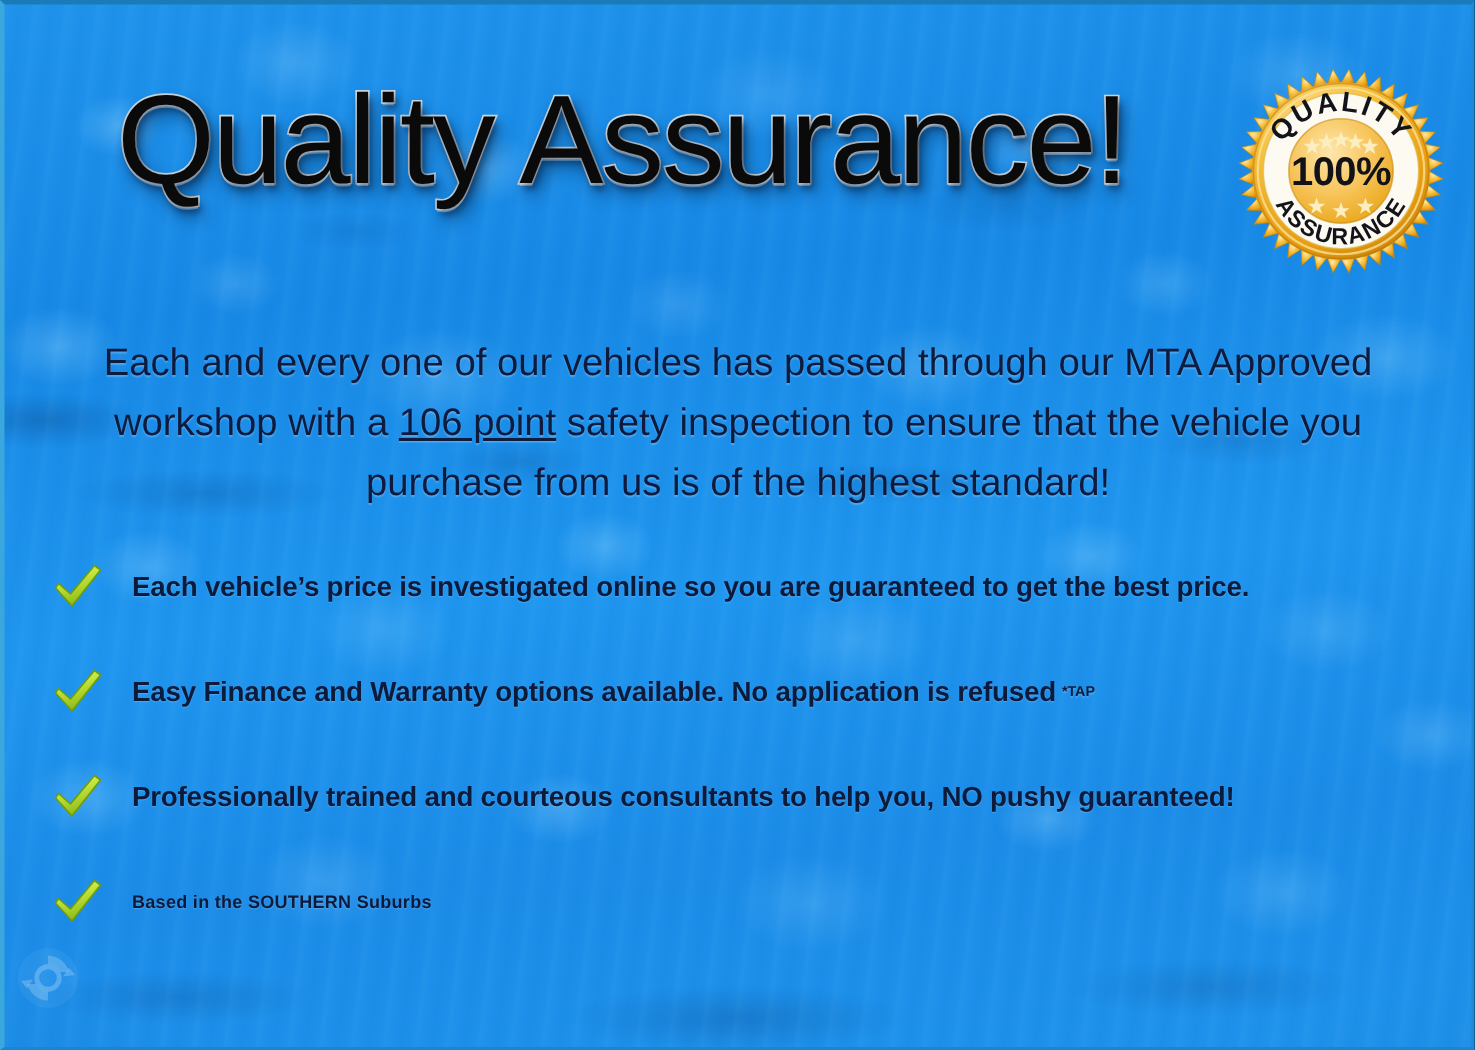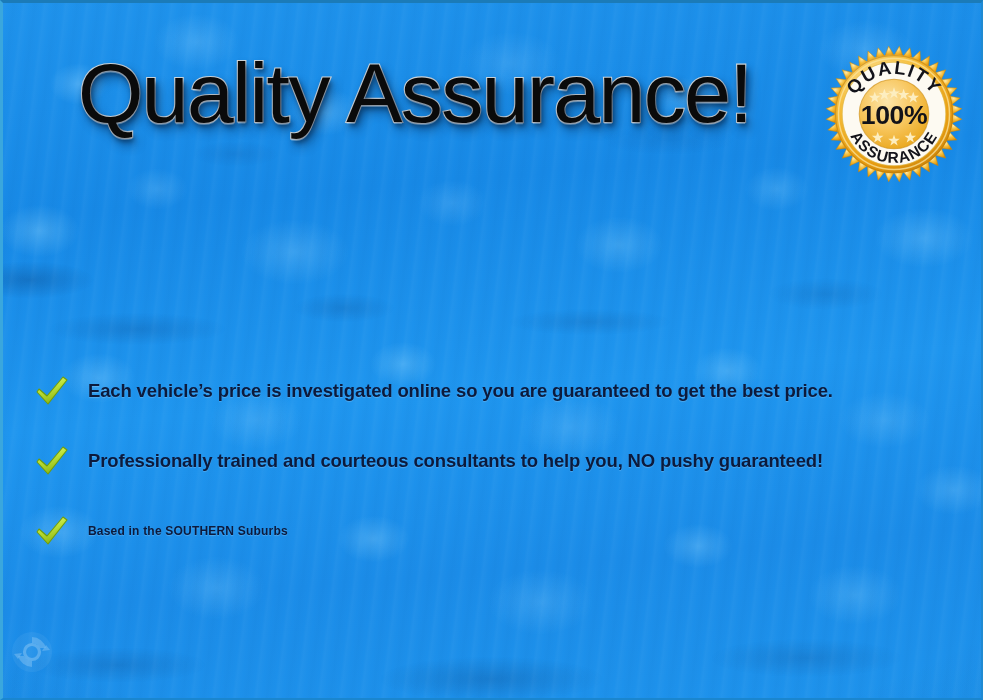--- a/index.html
+++ b/index.html
@@ -317,39 +317,51 @@
       <g fill="#fdeec0">
         <polygon points="78,124 80,129.5 85.8,129.5 81.1,133 82.9,138.6 78,135.2 73.1,138.6 74.9,133 70.2,129.5 76,129.5"></polygon>
         <polygon points="100,128 102,133.5 107.8,133.5 103.1,137 104.9,142.6 100,139.2 95.1,142.6 96.9,137 92.2,133.5 98,133.5"></polygon>
         <polygon points="122,124 124,129.5 129.8,129.5 125.1,133 126.9,138.6 122,135.2 117.1,138.6 118.9,133 114.2,129.5 120,129.5"></polygon>
       </g>
 
       <text x="100" y="113" text-anchor="middle" font-family="'Liberation Sans', sans-serif" font-size="36" font-weight="700" fill="#121219" letter-spacing="-0.5">100%</text>
     </svg>
   </div>
 
+  <div id="intro">
+    <span>Each and every one of our vehicles has passed through our MTA Approved workshop with a </span><span class="u">106 point</span><span> safety inspection to ensure that the vehicle you purchase from us is of the highest standard!</span>
+  </div>
 
   <div id="checklist">
 
     <div class="check-row">
       <span class="check-mark">
         <svg viewBox="0 0 36 32" xmlns="http://www.w3.org/2000/svg">
           <defs>
             <linearGradient id="ck1" x1="0" y1="0" x2="0.4" y2="1">
               <stop offset="0%" stop-color="#e9f79a"></stop>
               <stop offset="45%" stop-color="#c3e53c"></stop>
               <stop offset="100%" stop-color="#8cb815"></stop>
             </linearGradient>
           </defs>
           <path d="M3 17 L5 14 L13 21 L29 2 L33 5 L14 29 Z" fill="url(#ck1)" stroke="#6f9c0c" stroke-width="1.1" stroke-linejoin="round"></path>
         </svg>
       </span>
       <span class="check-text">Each vehicle’s price is investigated online so you are guaranteed to get the best price.</span>
     </div>
 
+    <div class="check-row">
+      <span class="check-mark">
+        <svg viewBox="0 0 36 32" xmlns="http://www.w3.org/2000/svg">
+          <path d="M3 17 L5 14 L13 21 L29 2 L33 5 L14 29 Z" fill="url(#ck1)" stroke="#6f9c0c" stroke-width="1.1" stroke-linejoin="round"></path>
+        </svg>
+      </span>
+      <span class="check-text">Easy Finance and Warranty options available. No application is refused</span>
+      <span class="check-text sup">*TAP</span>
+    </div>
 
     <div class="check-row">
       <span class="check-mark">
         <svg viewBox="0 0 36 32" xmlns="http://www.w3.org/2000/svg">
           <path d="M3 17 L5 14 L13 21 L29 2 L33 5 L14 29 Z" fill="url(#ck1)" stroke="#6f9c0c" stroke-width="1.1" stroke-linejoin="round"></path>
         </svg>
       </span>
       <span class="check-text">Professionally trained and courteous consultants to help you, NO pushy guaranteed!</span>
     </div>
 

